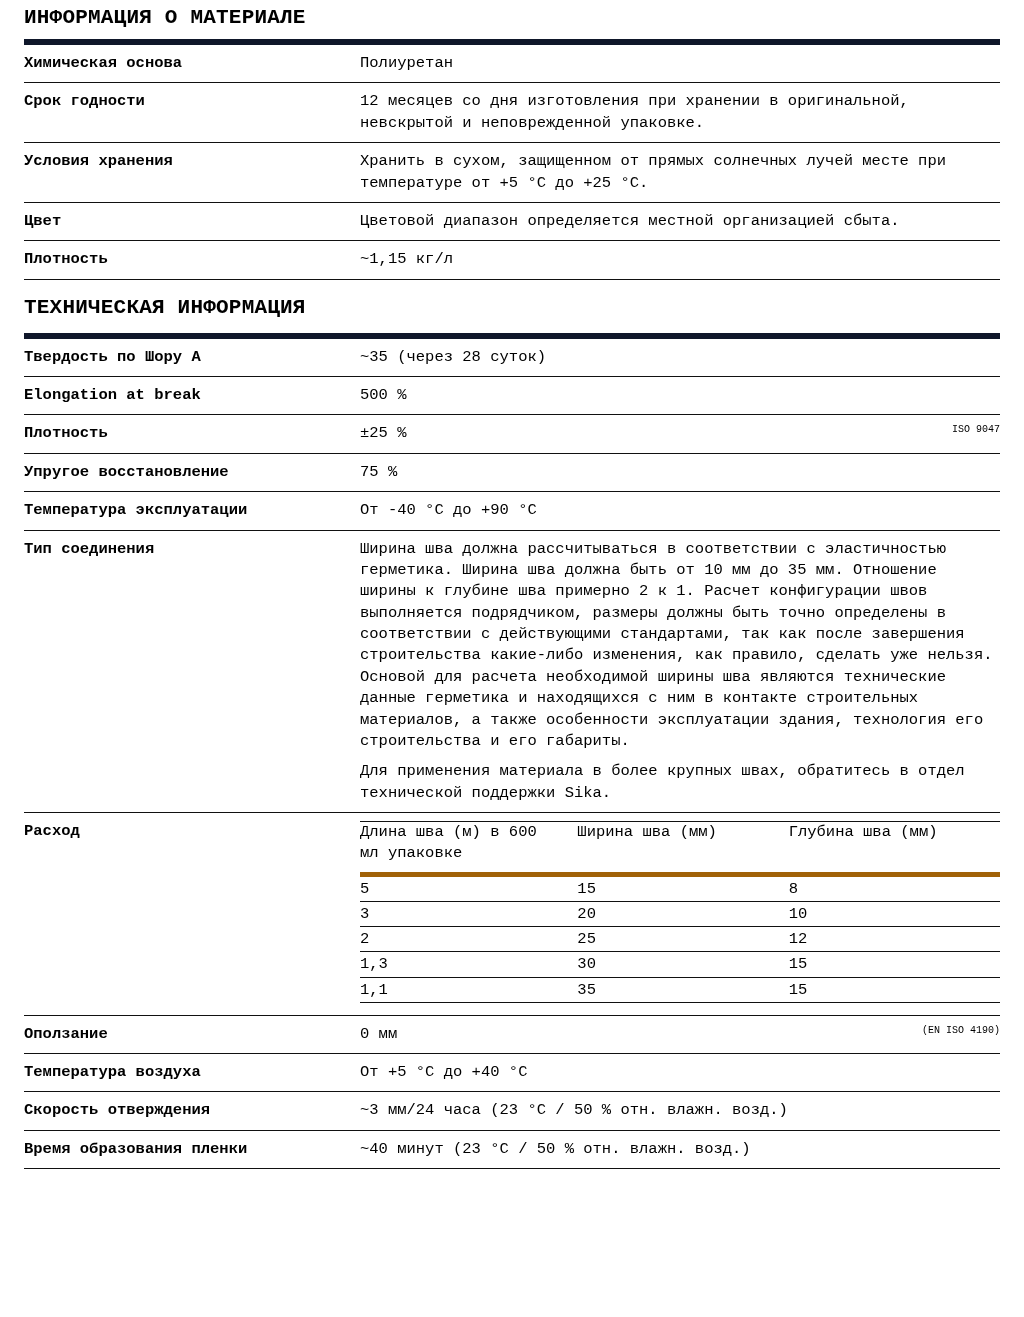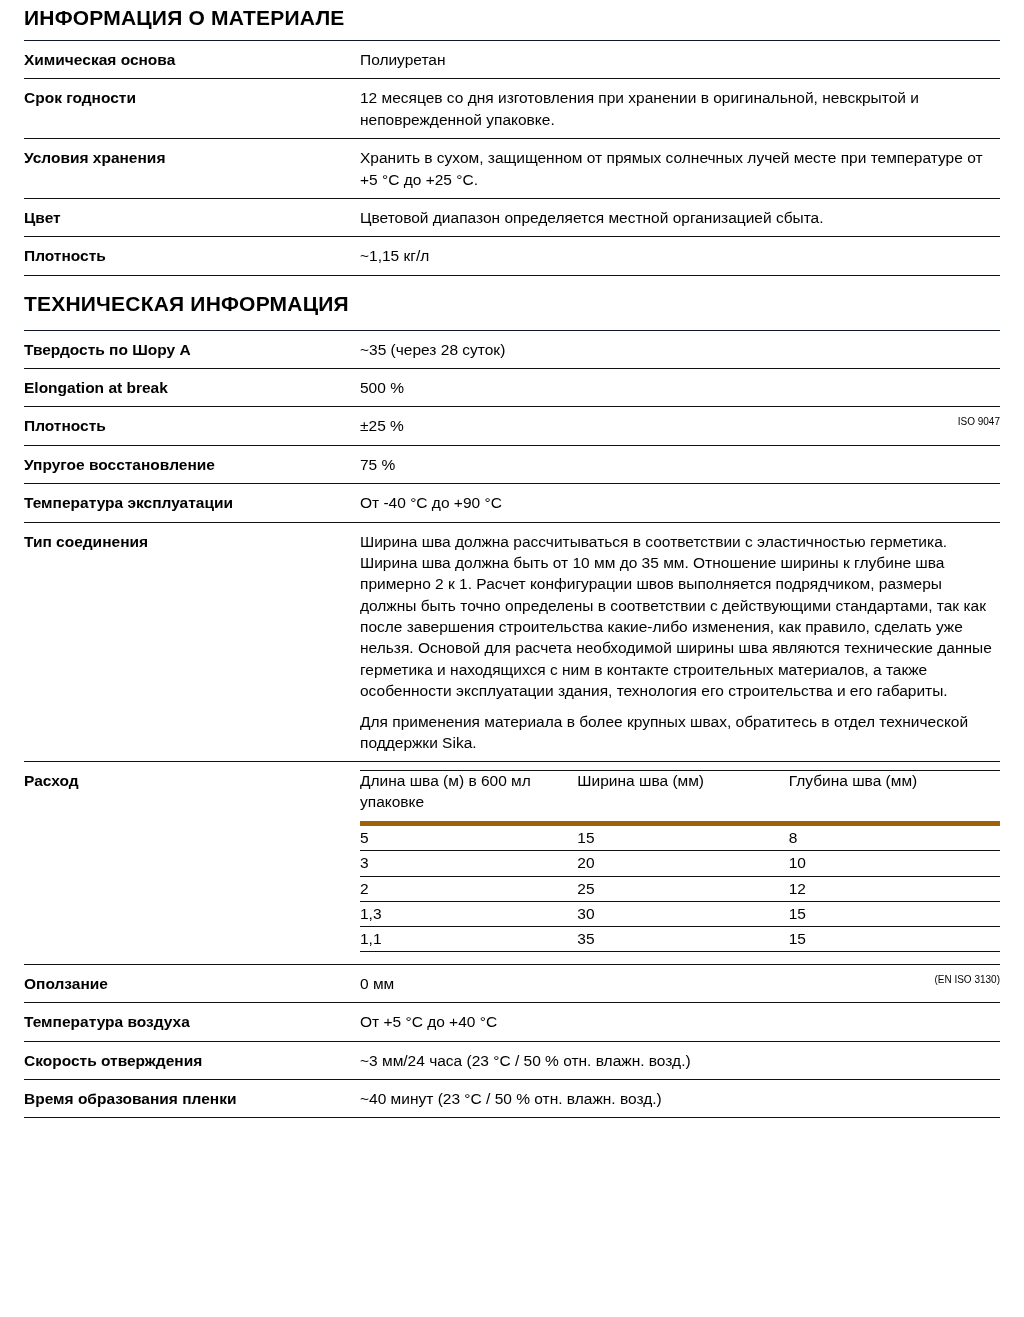--- a/index.html
+++ b/index.html
@@ -11,20 +11,21 @@
     width: 1024px;
     min-height: 1317px;
     font-family: "Liberation Sans", sans-serif;
     color: #000000;
     -webkit-font-smoothing: antialiased;
   }
   .page {
     width: 1024px;
     padding: 0;
     box-sizing: border-box;
+    font-family: Liberation Mono, monospace;
   }
   .section-title {
     font-size: 21px;
     font-weight: bold;
     letter-spacing: 0.2px;
     margin: 0;
     padding: 6px 0 10px 24px;
   }
   .section-title.second {
     padding-top: 16px;
@@ -33,21 +34,21 @@
   table.spec {
     width: 976px;
     margin: 0 24px 0 24px;
     border-collapse: collapse;
     table-layout: fixed;
   }
   table.spec tr {
     border-top: 1px solid #111;
   }
   table.spec tr.first-row {
-    border-top: 1px solid #0f172a;
+    border-top: 6px solid #0f172a;
   }
   table.spec tr.last-row {
     border-bottom: 1px solid #111;
   }
   table.spec td {
     vertical-align: top;
     padding: 8px 0 8px 0;
     font-size: 15.5px;
     line-height: 1.38;
   }
@@ -212,21 +213,21 @@
                 <td>15</td>
               </tr>
             </tbody>
           </table>
           <div class="spacer-after-consumption"></div>
         </td>
       </tr>
       <tr>
         <td class="label">Оползание</td>
         <td class="value">
-          <span class="value-note">(EN ISO 3130)</span>
+          <span class="value-note">(EN ISO 4190)</span>
           <span class="value-main">0 мм</span>
         </td>
       </tr>
       <tr>
         <td class="label">Температура воздуха</td>
         <td class="value">От +5 °C до +40 °C</td>
       </tr>
       <tr>
         <td class="label">Скорость отверждения</td>
         <td class="value">~3 мм/24 часа (23 °C / 50 % отн. влажн. возд.)</td>

